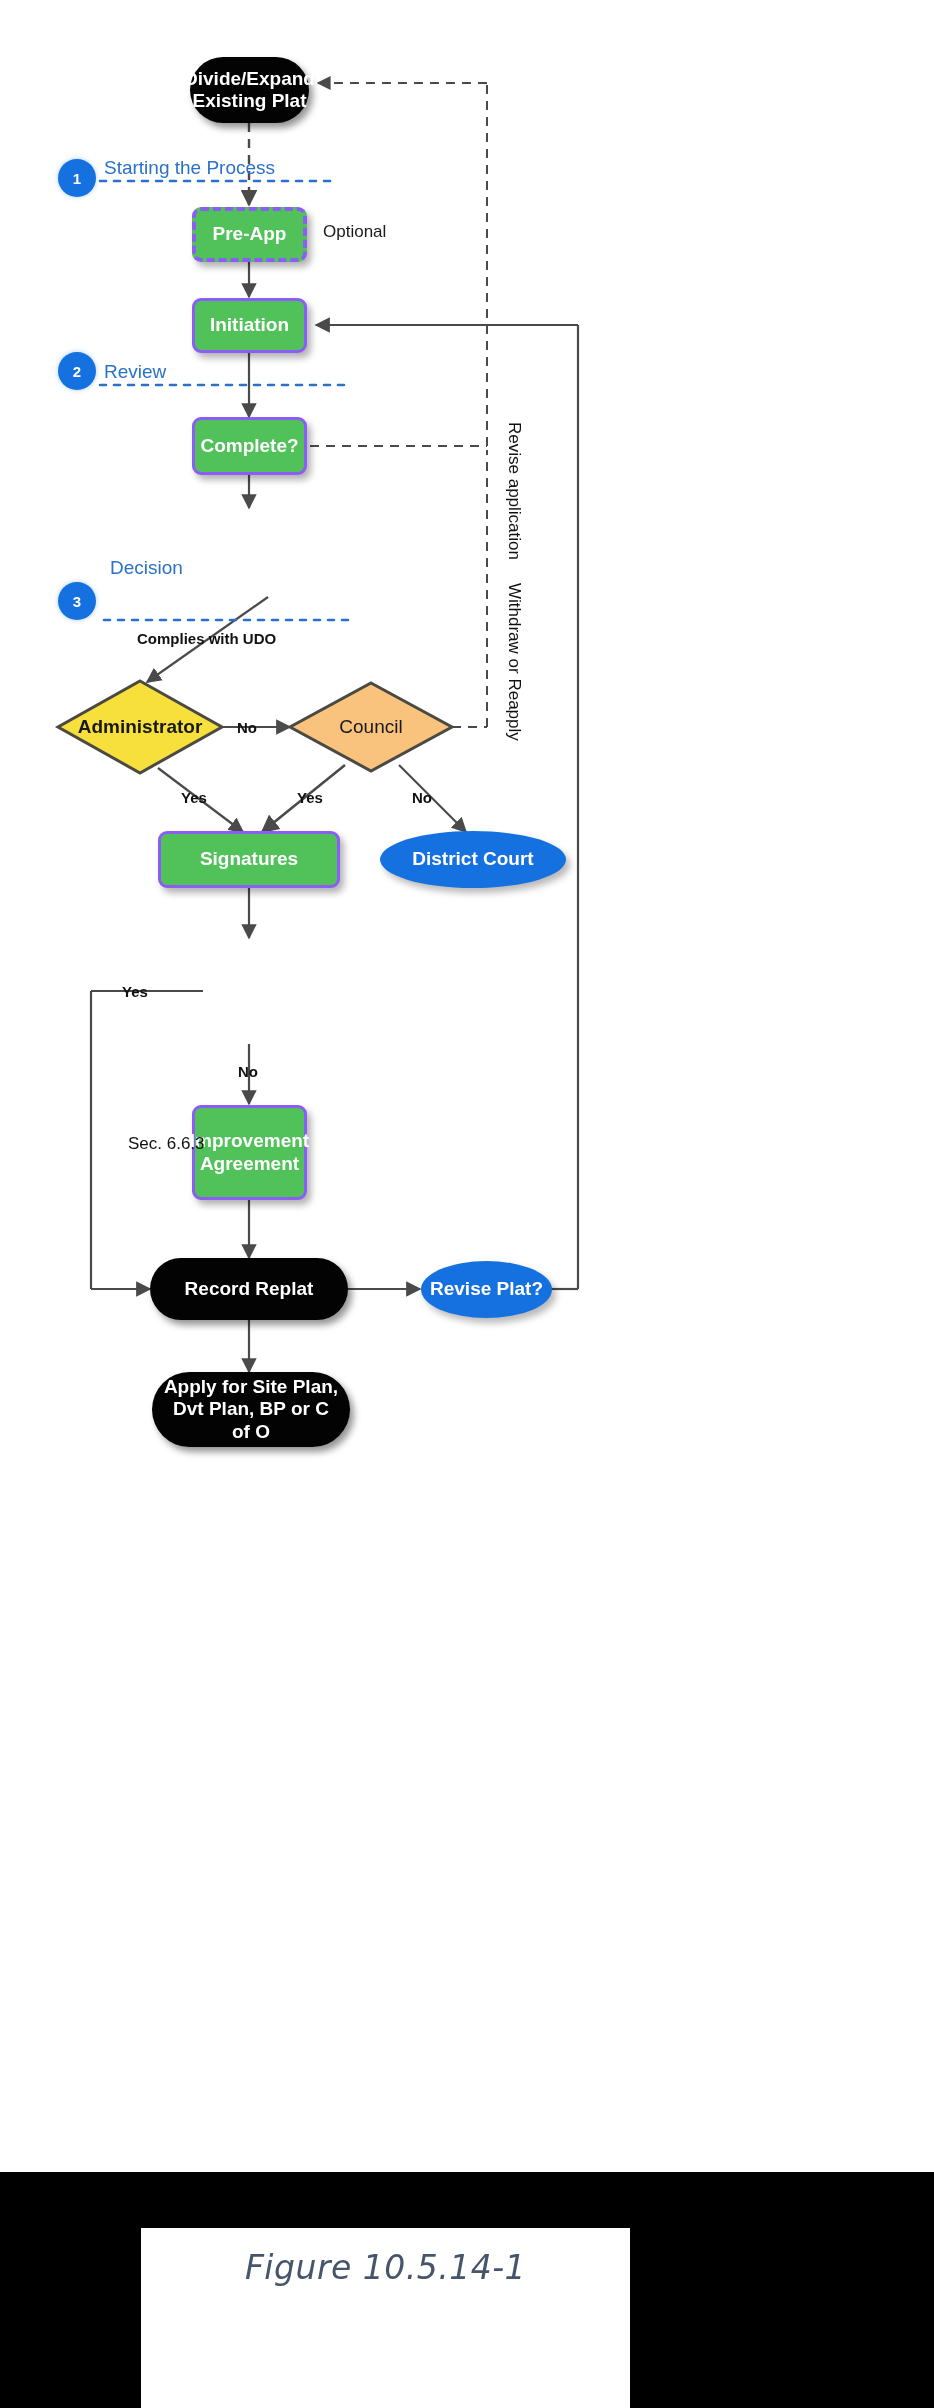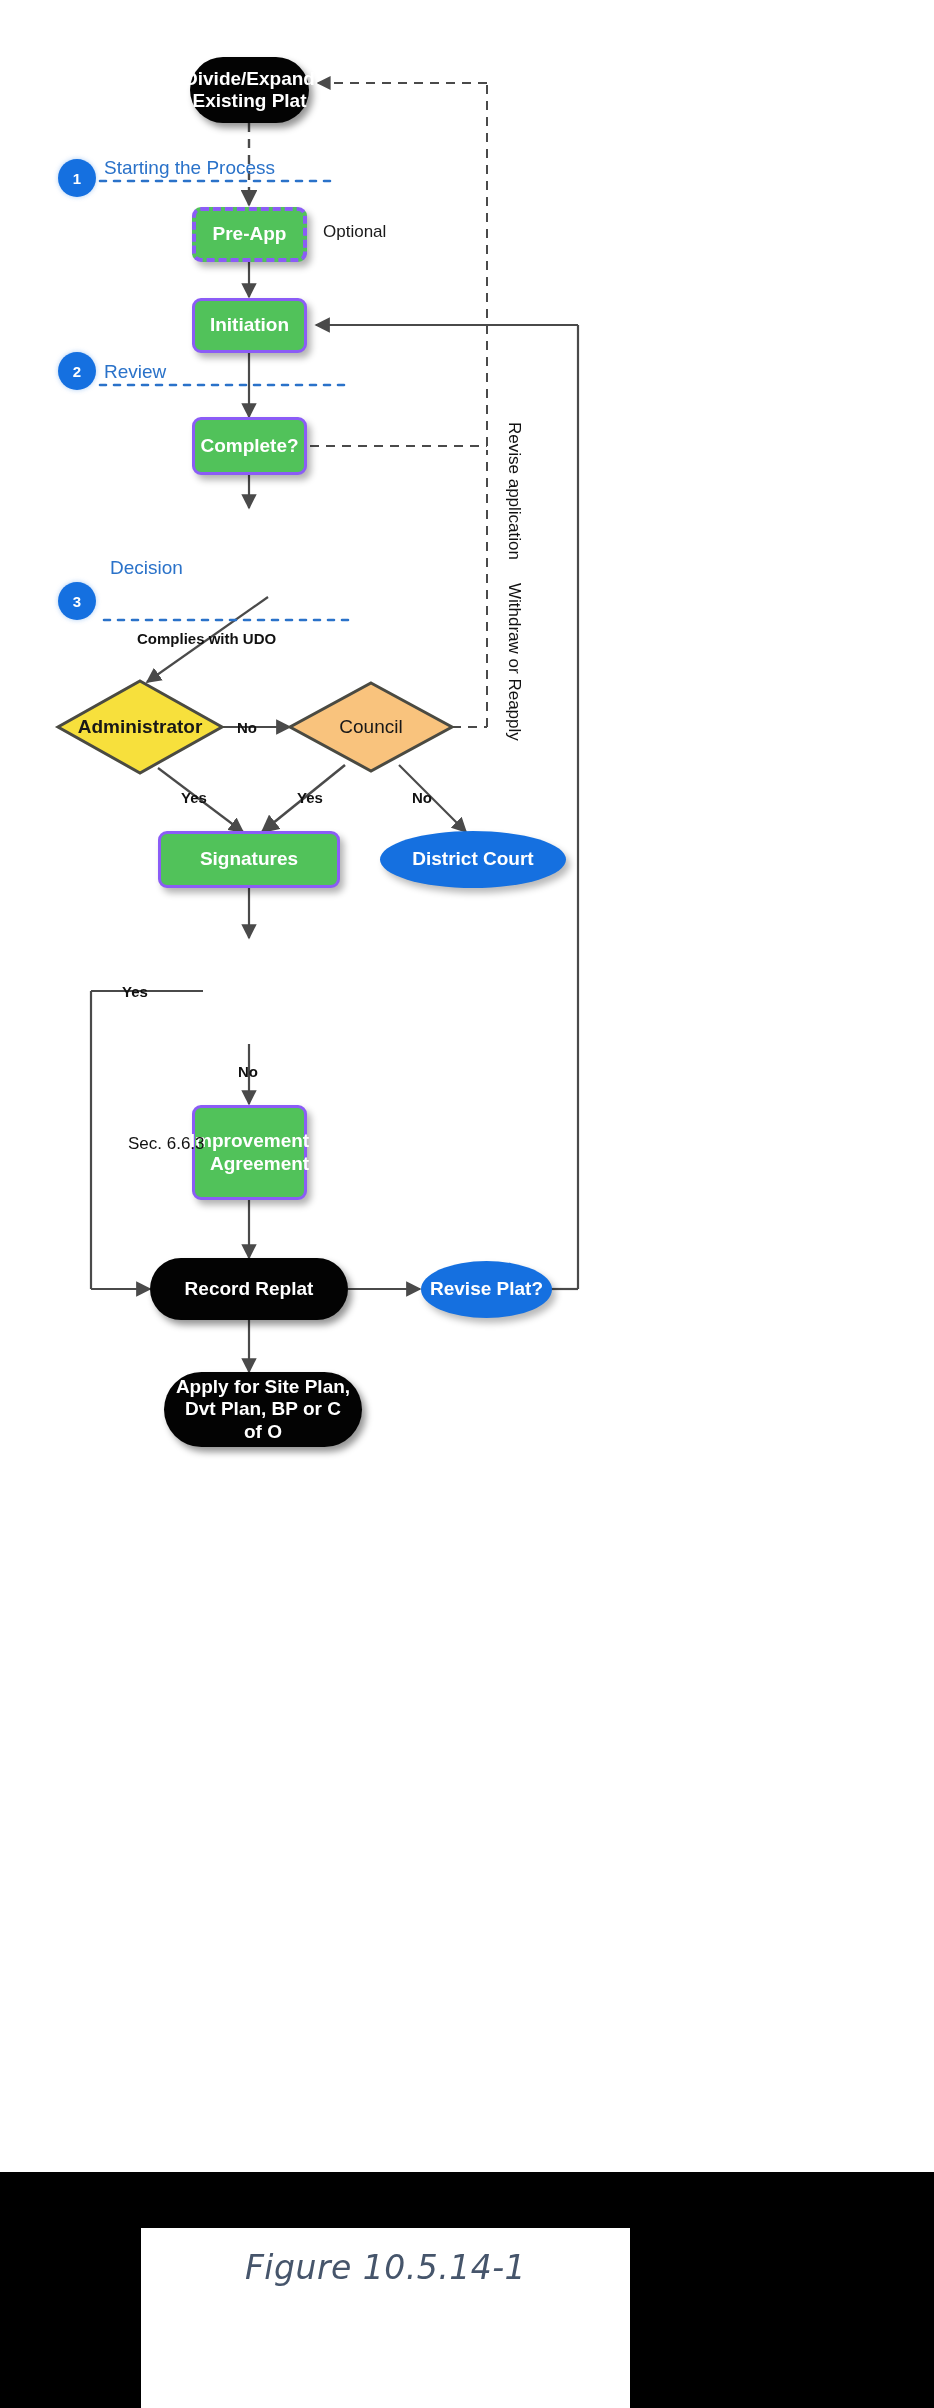--- a/index.html
+++ b/index.html
@@ -45,21 +45,20 @@
   }
   
   .proc {
     background: #51c25a;
     color: #ffffff;
     border: 3px solid #8b5cf6;
     border-radius: 9px;
     font-weight: bold;
     font-size: 19px;
     box-shadow: 4px 5px 7px rgba(0,0,0,0.30);
-    text-align: right;
   }
   .proc.dashed {
     border-style: dashed;
     border-width: 4px;
   }
   
   .ellipse {
     background: #1570e0;
     color: #ffffff;
     border-radius: 50%;
@@ -284,21 +283,21 @@
   </div>
 
   <div class="node term" style="left:150px; top:1258px; width:198px; height:62px;">
     <span>Record Replat</span>
   </div>
 
   <div class="node ellipse" style="left:421px; top:1261px; width:131px; height:57px;">
     <span>Revise Plat?</span>
   </div>
 
-  <div class="node term" style="left:164px; top:1372px; width:198px; height:75px; padding:0 10px;">
+  <div class="node term" style="left:152px; top:1372px; width:198px; height:75px; padding:0 10px;">
     <span>Apply for Site Plan, Dvt Plan, BP or C of O</span>
   </div>
 
   <div class="badge" style="left:58px; top:159px;">
     <span>1</span>
   </div>
   <div class="phase-label" style="left:104px; top:157px;">Starting the Process</div>
 
   <div class="badge" style="left:58px; top:352px;">
     <span>2</span>

